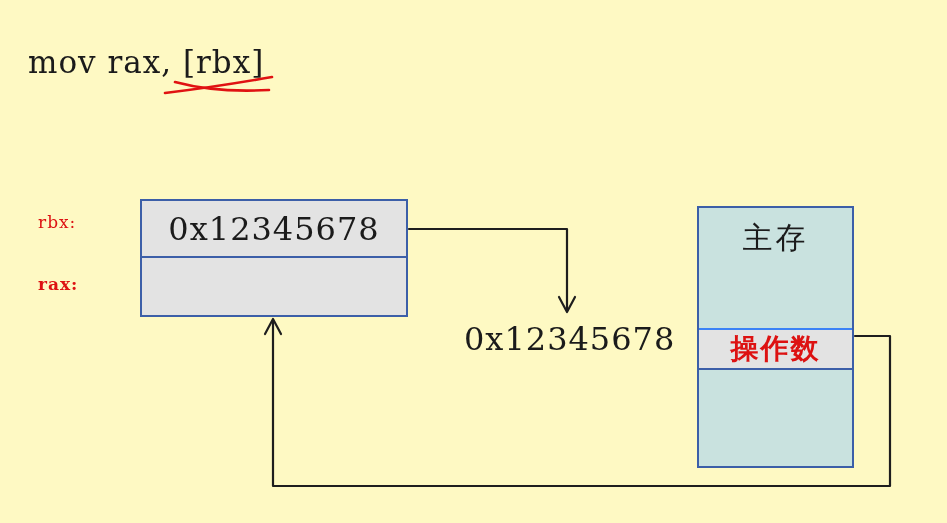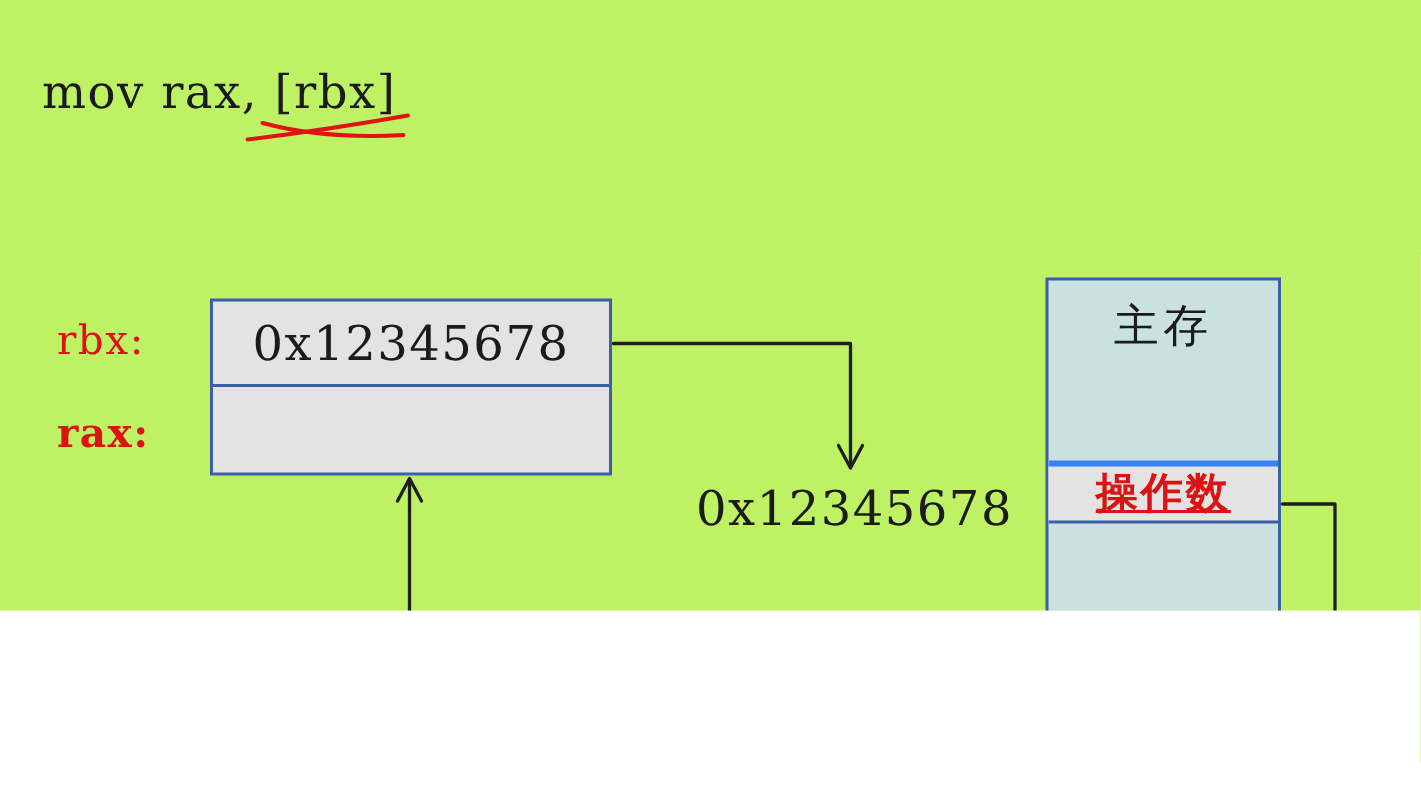--- a/index.html
+++ b/index.html
@@ -1,39 +1,39 @@
 <!DOCTYPE html>
 <html><head>
 <meta charset="utf-8">
 <style>
   html, body { margin: 0; padding: 0; }
   body { font-family: "DejaVu Serif", serif; }
 
   .stage {
     position: relative;
     width: 947px;
-    height: 407px;
-    background: #bef264;
+    height: 523px;
+    background: #fef9c3;
     overflow: hidden;
   }
 
   
   .instruction {
     position: absolute;
     left: 28px; top: 44px;
     font-size: 31px;
     color: #1b1b1b;
     letter-spacing: 1px;
     white-space: pre;
   }
 
   .reg-label {
     position: absolute;
     left: 38px;
-    font-size: 27px;
+    font-size: 17px;
     color: #dd1212;
     letter-spacing: 1px;
   }
   .reg-label.rbx { top: 212px; }
   .reg-label.rax { top: 274px; font-weight: bold; }
 
   .address-value {
     position: absolute;
     left: 464px; top: 320px;
     font-size: 32px;
@@ -63,21 +63,21 @@
   }
   .register-box .cell.rbx {
     height: 57px;
     border-bottom: 2px solid #3c5fa8;
   }
   .register-box .cell.rax { flex: 1; }
 
   
   .memory-box {
     position: absolute;
-    left: 697px; top: 185px;
+    left: 697px; top: 206px;
     width: 157px; height: 262px;
     box-sizing: border-box;
     border: 2px solid #3c5fa8;
     background: #c9e2df;
     display: flex;
     flex-direction: column;
   }
   .memory-box .mem-header {
     box-sizing: border-box;
     height: 120px;
@@ -85,30 +85,29 @@
     justify-content: center;
     padding-top: 10px;
     font-size: 30px;
     color: #1b1b1b;
     letter-spacing: 3px;
   }
   .memory-box .operand-row {
     box-sizing: border-box;
     height: 42px;
     background: #e3e3e3;
-    border-top: 4px solid #3b82f6;
+    border-top: 2px solid #3b82f6;
     border-bottom: 2px solid #3c5fa8;
     display: flex;
     align-items: center;
     justify-content: center;
     font-size: 28px;
     font-weight: 600;
     color: #dd1212;
     letter-spacing: 2px;
-    text-decoration: underline;
   }
   .memory-box .mem-footer { flex: 1; }
 
   
   .overlay {
     position: absolute;
     left: 0; top: 0;
     width: 947px; height: 523px;
     pointer-events: none;
   }

